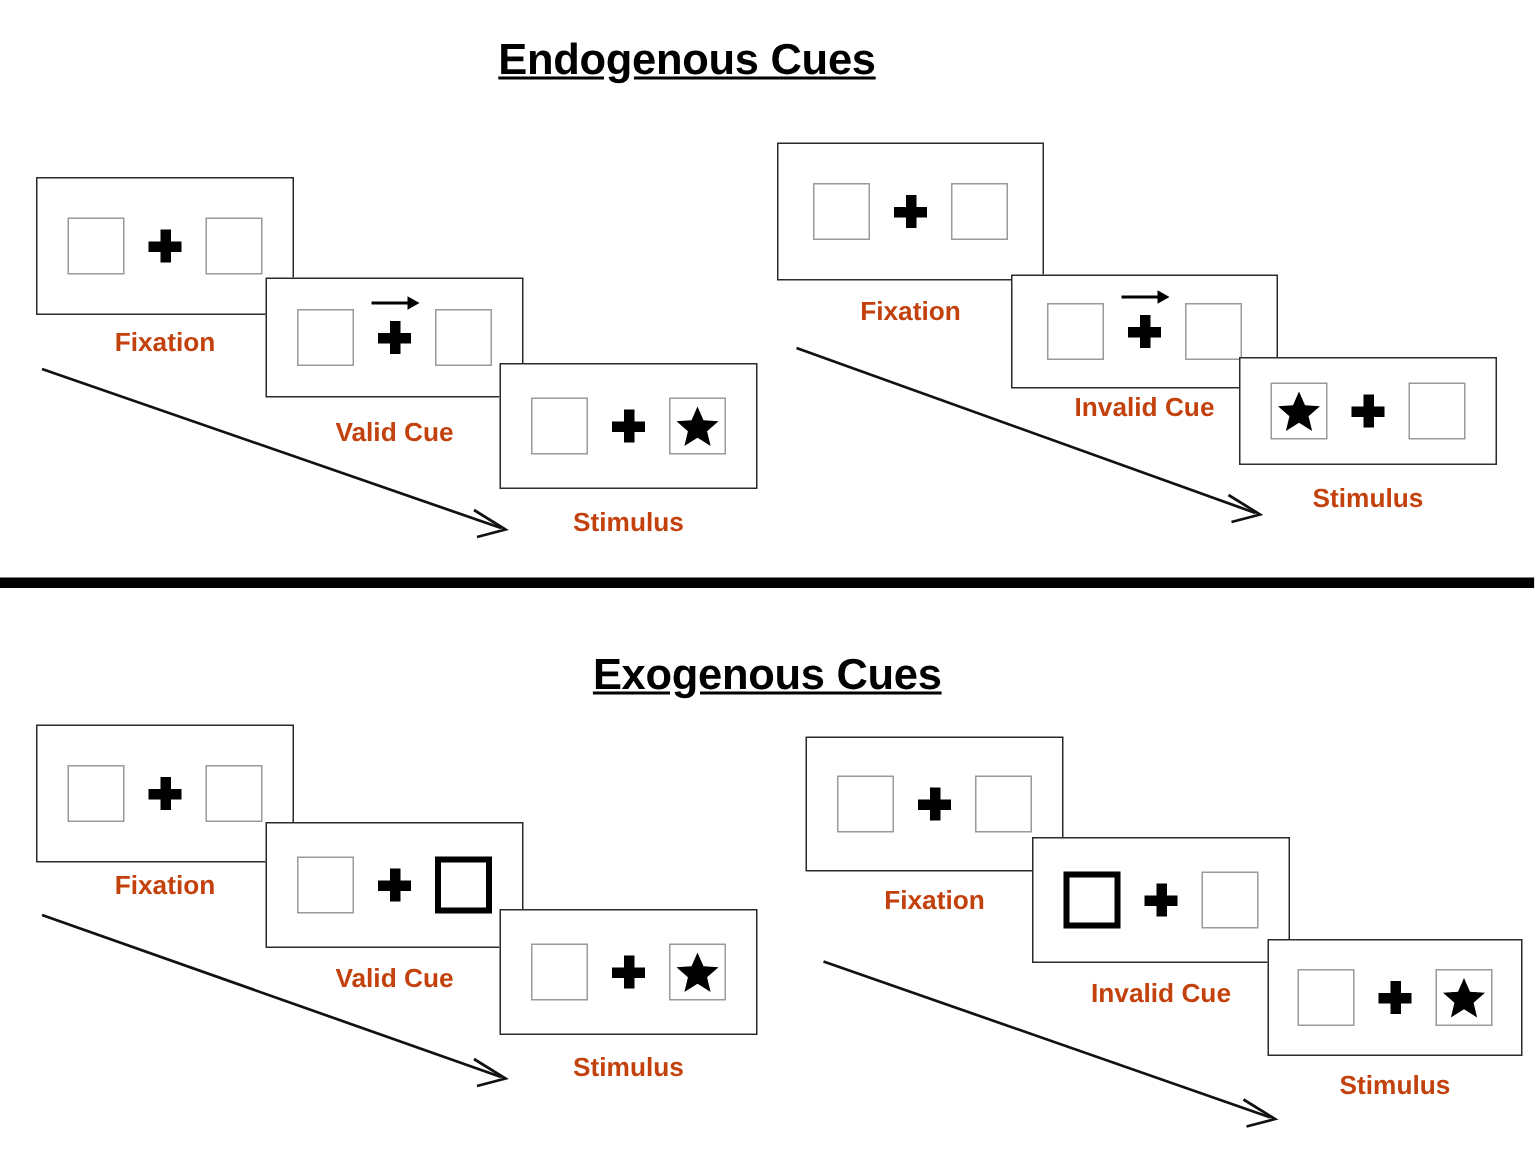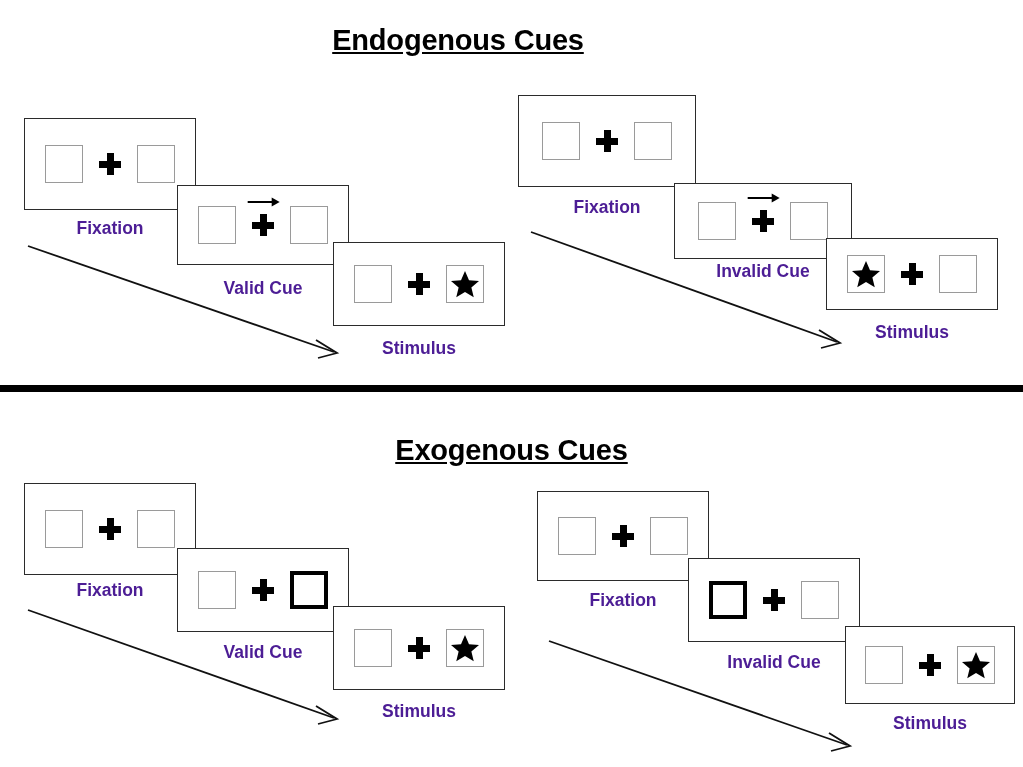--- a/index.html
+++ b/index.html
@@ -118,21 +118,21 @@
     width: 30px;
     height: 30px;
     display: block;
   }
 
   
   .caption {
     position: absolute;
     font-size: 17.5px;
     font-weight: bold;
-    color: #4c1d95;
+    color: #c2410c;
     white-space: nowrap;
     text-align: center;
   }
 
   
   .timeline-arrow {
     position: absolute;
     pointer-events: none;
   }
 </style>

